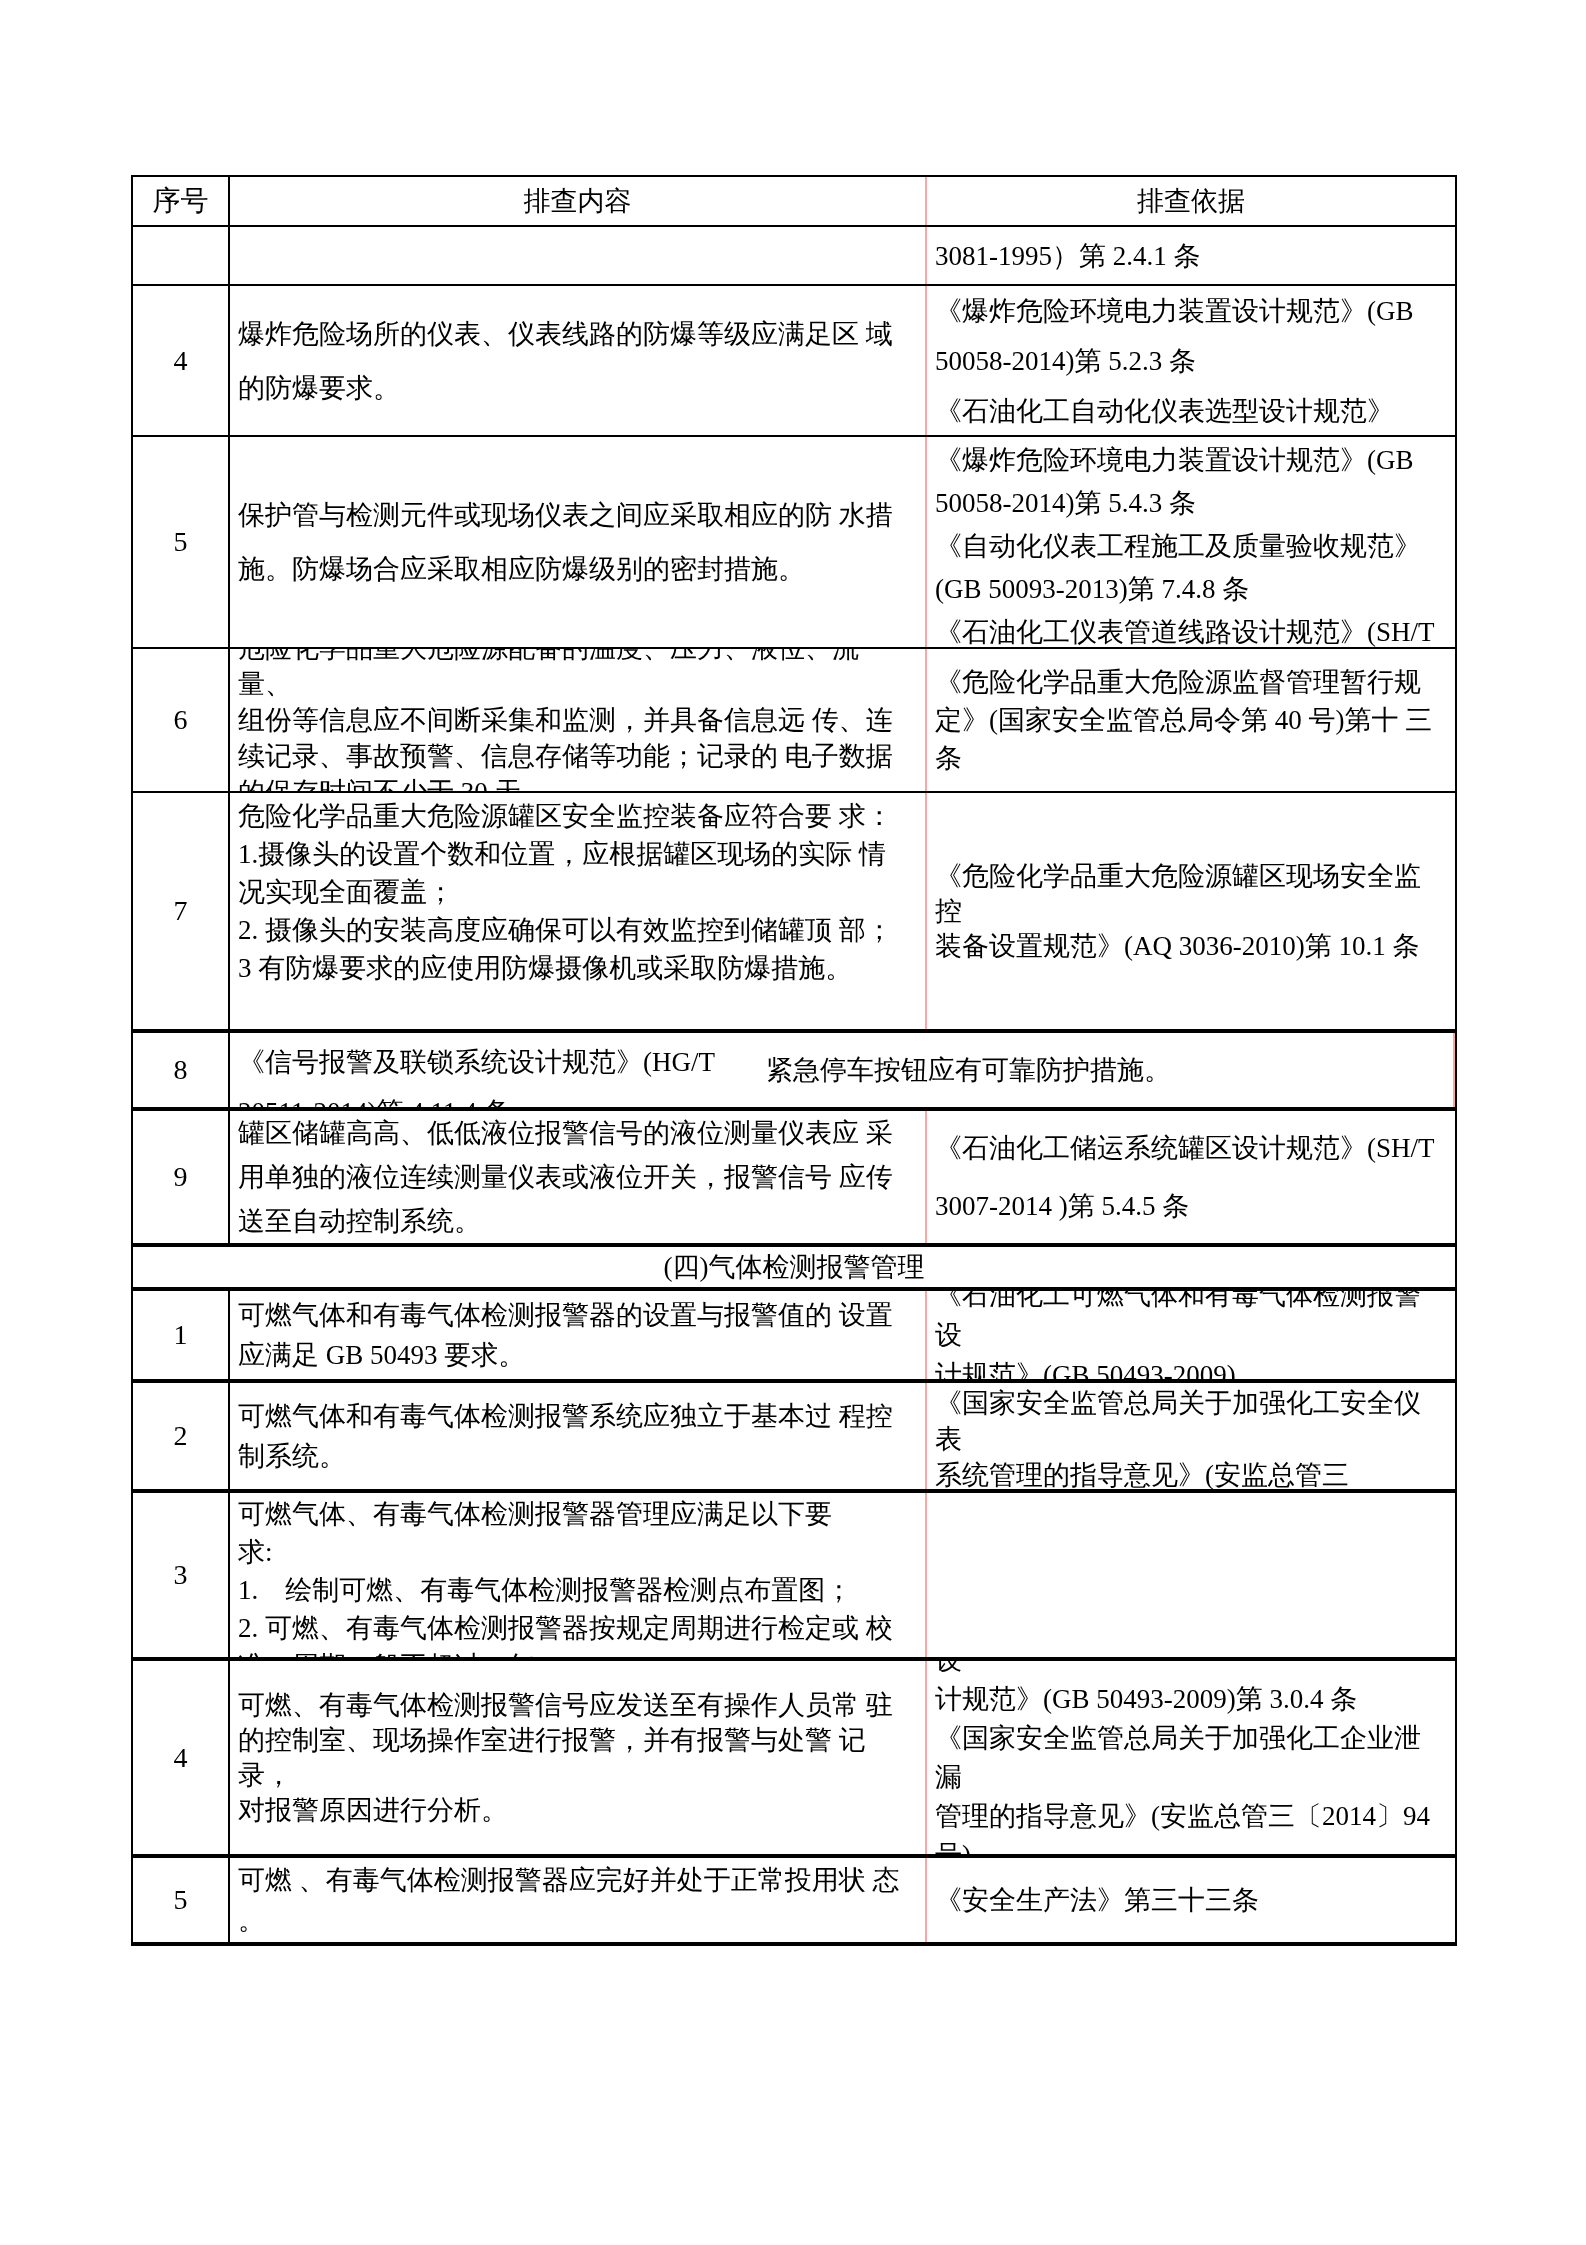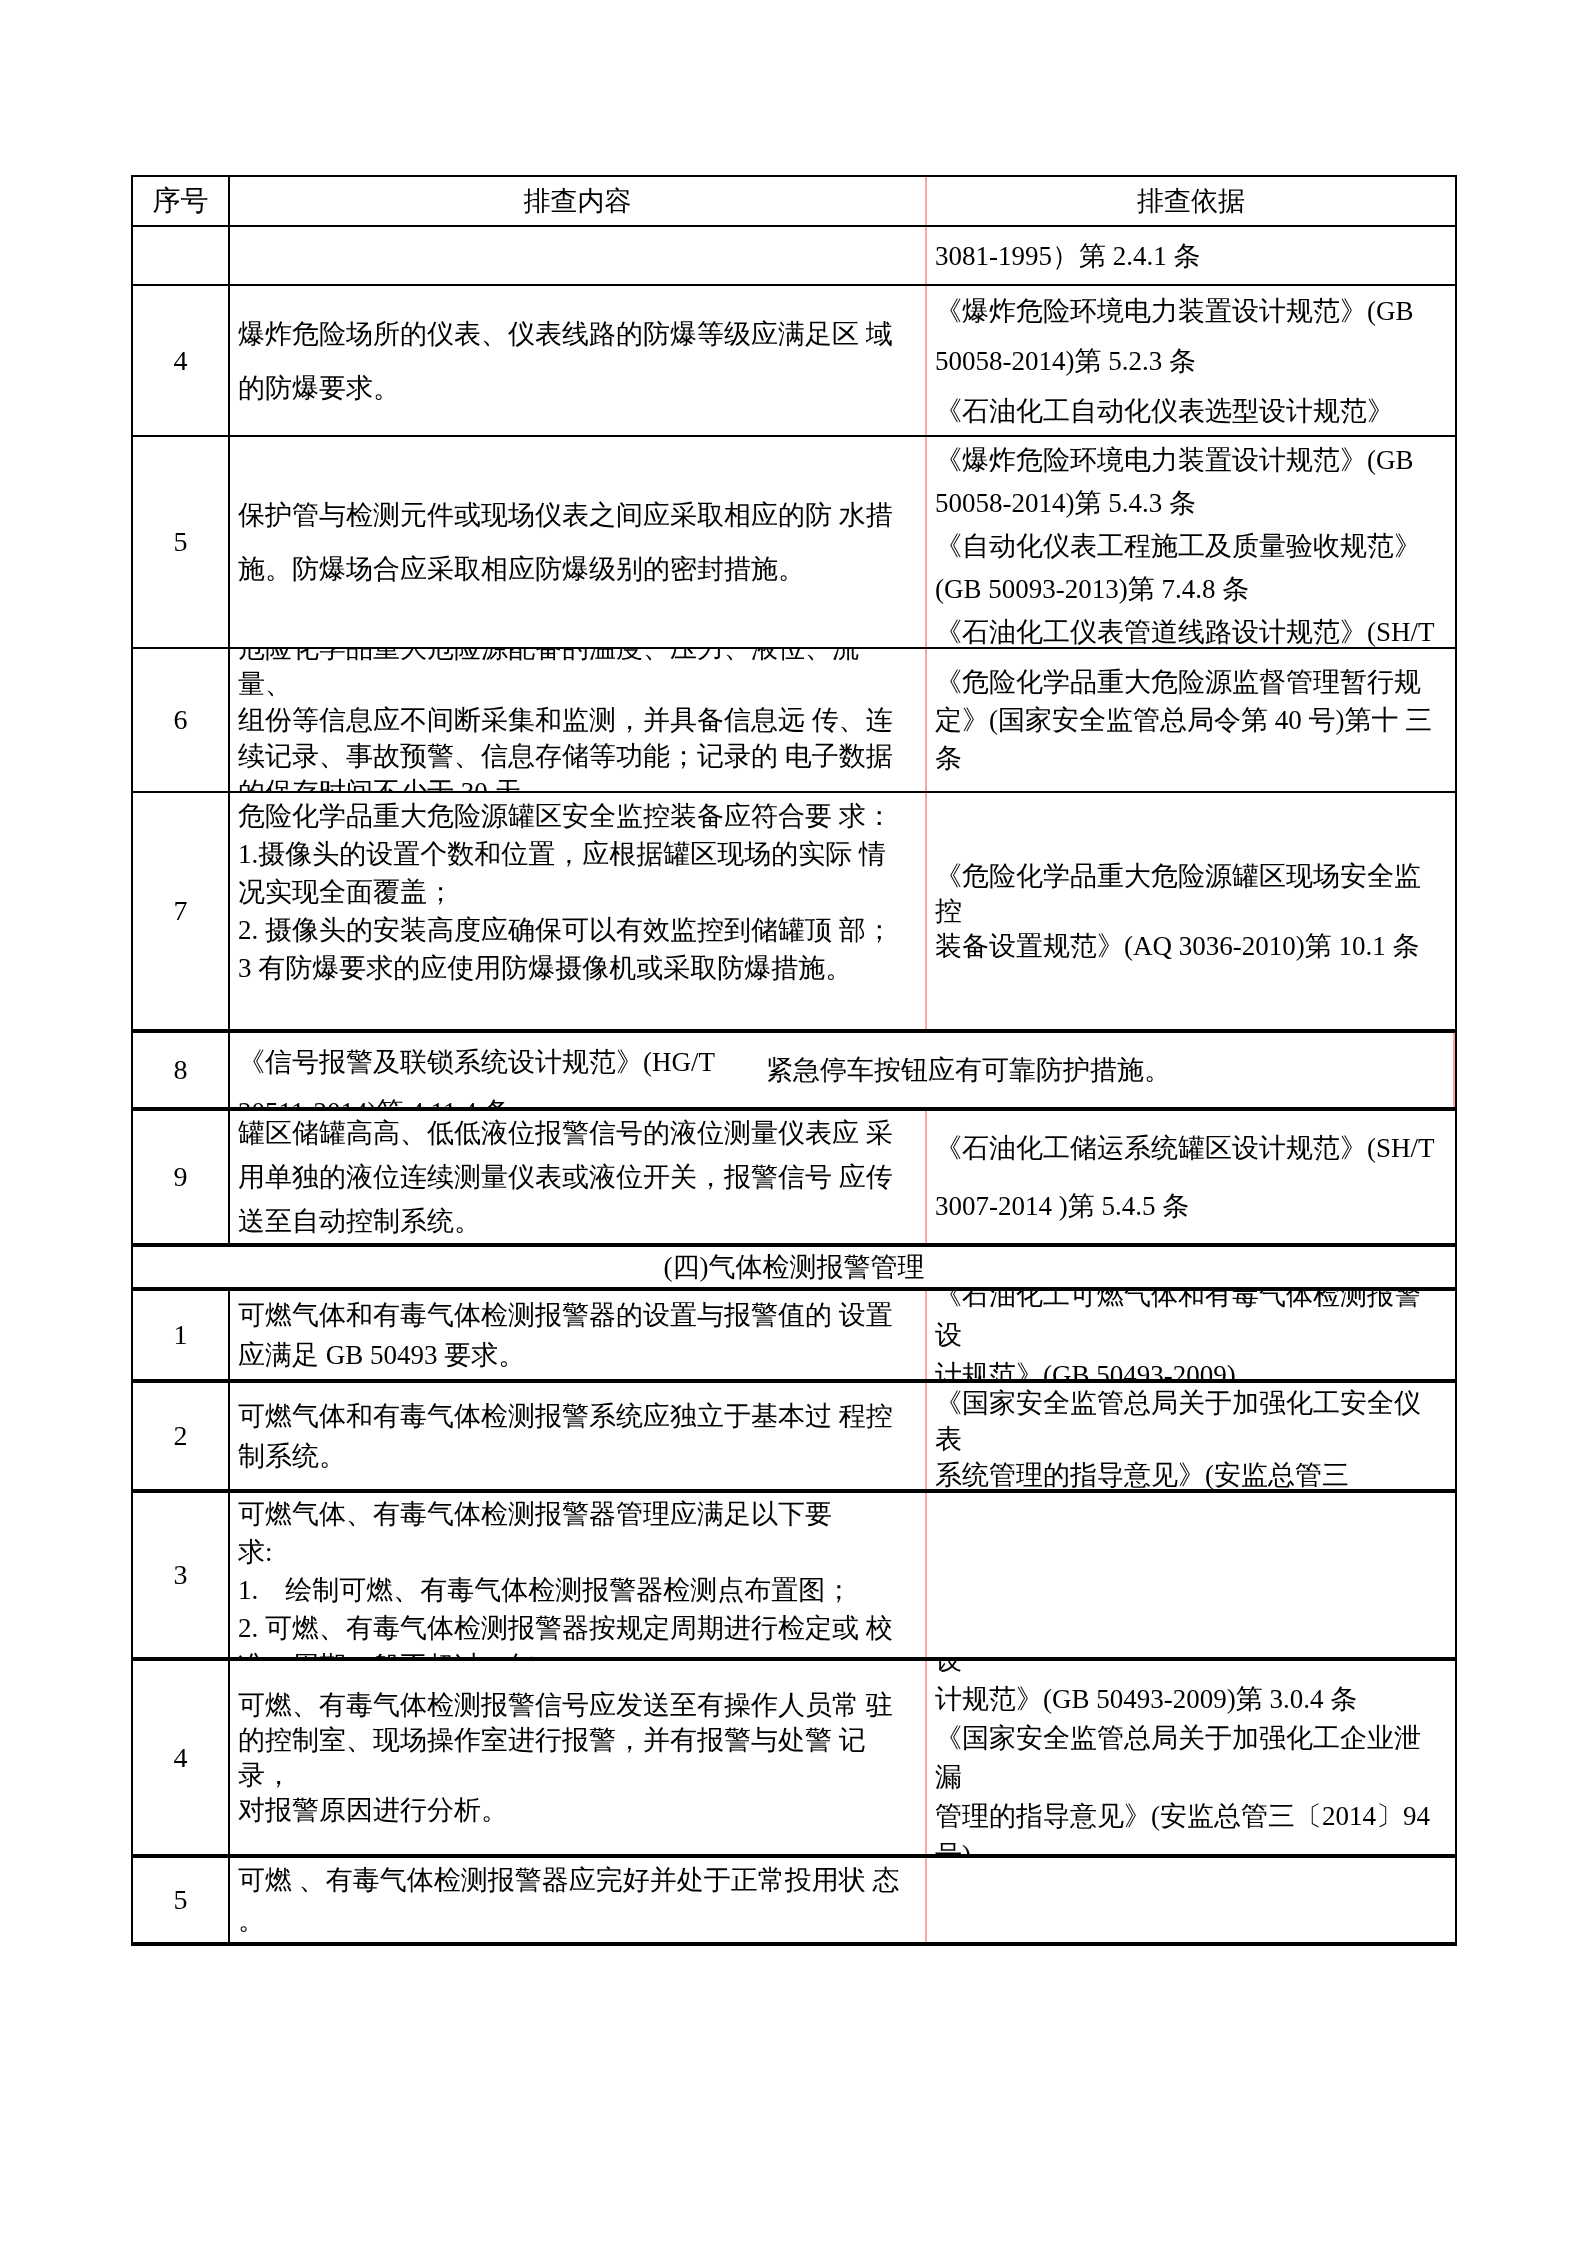--- a/index.html
+++ b/index.html
@@ -173,16 +173,17 @@
       <div class="cell c3 lh39">《石油化工可燃气体和有毒气体检测报警 设
 计规范》(GB 50493-2009)第 3.0.4 条
 《国家安全监管总局关于加强化工企业泄 漏
 管理的指导意见》(安监总管三〔2014〕94 号)
 第十九条</div>
     </div>
 
     <div class="row rb5 thick">
       <div class="cell c1">5</div>
       <div class="cell c2 vt pt2 lh40">可燃 、有毒气体检测报警器应完好并处于正常投用状 态 。</div>
+      <div class="cell c3 lh40">《安全生产法》第三十三条</div>
     </div>
 
   </div>
 </div>
 
 </body></html>

